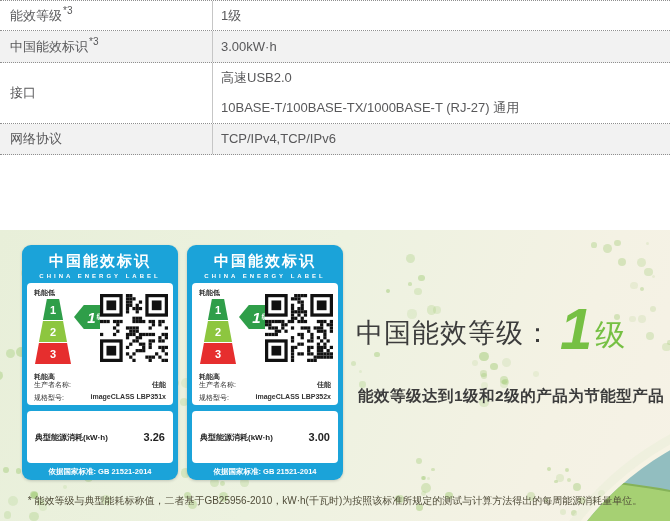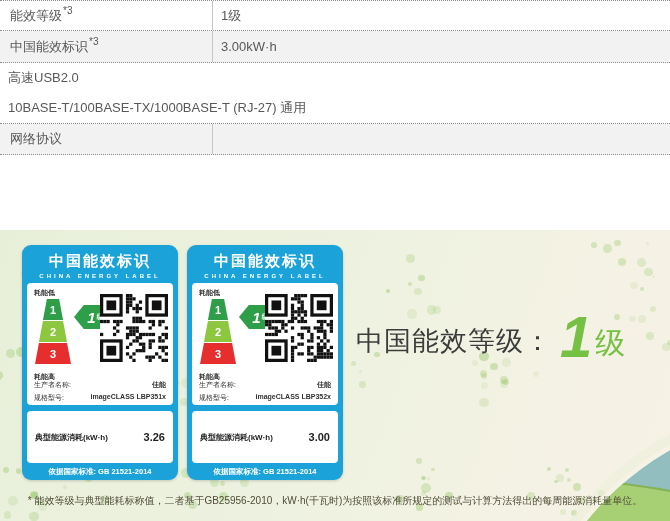--- a/index.html
+++ b/index.html
@@ -61,21 +61,21 @@
   .el-model { top:110px; }
   .el-energybox { position:absolute; left:5px; top:166px; width:146px; height:52px; background:#fff;
       border-radius:4px; display:flex; align-items:center; justify-content:space-between;
       padding:0 8px; color:#222; font-weight:bold; }
   .el-energybox .k { font-size:8px; }
   .el-energybox .v { font-size:11px; }
   .el-foot { position:absolute; left:0; right:0; top:222px; text-align:center; color:#fff;
              font-size:7.5px; font-weight:bold; }
 
   
-  .headline { position:absolute; left:356px; top:84px; z-index:2; display:flex; align-items:flex-end;
+  .headline { position:absolute; left:356px; top:76px; z-index:2; display:flex; align-items:flex-end;
               color:#3c3c3c;justify-content:center; }
   .headline .prefix { font-size:27px; letter-spacing:1px; line-height:1.1; padding-bottom:4px; }
   .big-grade { color:var(--grade,#76c043); font-size:58px; font-style:italic; font-weight:bold;
                line-height:0.8; margin-left:8px; }
   .grade-suffix { color:var(--grade,#76c043); font-size:30px; line-height:1; margin-left:3px; padding-bottom:2px; }
   .subline { position:absolute; left:358px; top:156px; z-index:2; font-size:15.5px; font-weight:bold;
              color:#3c3c3c; letter-spacing:0.5px; }
   .footnote { position:absolute; left:0; right:0; top:264px; z-index:2; text-align:center;
               font-size:10px; color:#4f4b38; }
 </style>
@@ -97,28 +97,34 @@
       <div class="spec-row shaded" style="height: 32px;">
         <div class="spec-label">
           <span>中国能效标识</span>
           <sup>*3</sup>
         </div>
         <div class="spec-values">
           <div class="spec-value first-of-two">3.00kW·h</div>
         </div>
       </div>
       <div class="spec-row" style="height: 61px;">
+        <div class="spec-label">
+          <span>接口</span>
+        </div>
         <div class="spec-values">
           <div class="spec-value">高速USB2.0
 10BASE-T/100BASE-TX/1000BASE-T (RJ-27) 通用</div>
         </div>
       </div>
       <div class="spec-row shaded" style="height: 31px;">
         <div class="spec-label">
           <span>网络协议</span>
+        </div>
+        <div class="spec-values">
+          <div class="spec-value">TCP/IPv4,TCP/IPv6</div>
         </div>
       </div>
     </div>
 
   <div class="eco-section">
     <div class="dots">
         <div class="dot" style="left: 21.0705px; top: 39.1455px; width: 7.68814px; height: 7.68814px; background: rgba(144, 194, 94, 0.17);"></div>
         <div class="dot" style="left: 43.6841px; top: 28.4741px; width: 7.37321px; height: 7.37321px; background: rgba(144, 194, 94, 0.38);"></div>
         <div class="dot" style="left: 44.6617px; top: 31.454px; width: 9.17441px; height: 9.17441px; background: rgba(144, 194, 94, 0.34);"></div>
         <div class="dot" style="left: 52.0963px; top: 36.2073px; width: 6.50511px; height: 6.50511px; background: rgba(144, 194, 94, 0.33);"></div>
@@ -592,17 +598,18 @@
     <div class="el-foot tpl-foot">依据国家标准: GB 21521-2014</div>
   </div>
 </div>
 
     <div class="headline">
       <span class="prefix">中国能效等级：</span>
       <span class="big-grade">1</span>
       <span class="grade-suffix">级</span>
     </div>
 
+    <div class="subline">能效等级达到1级和2级的产品为节能型产品</div>
 
     <div class="footnote">* 能效等级与典型能耗标称值，二者基于GB25956-2010，kW·h(千瓦时)为按照该标准所规定的测试与计算方法得出的每周能源消耗量单位。</div>
   </div>
 
 </div>
 
 </body></html>

